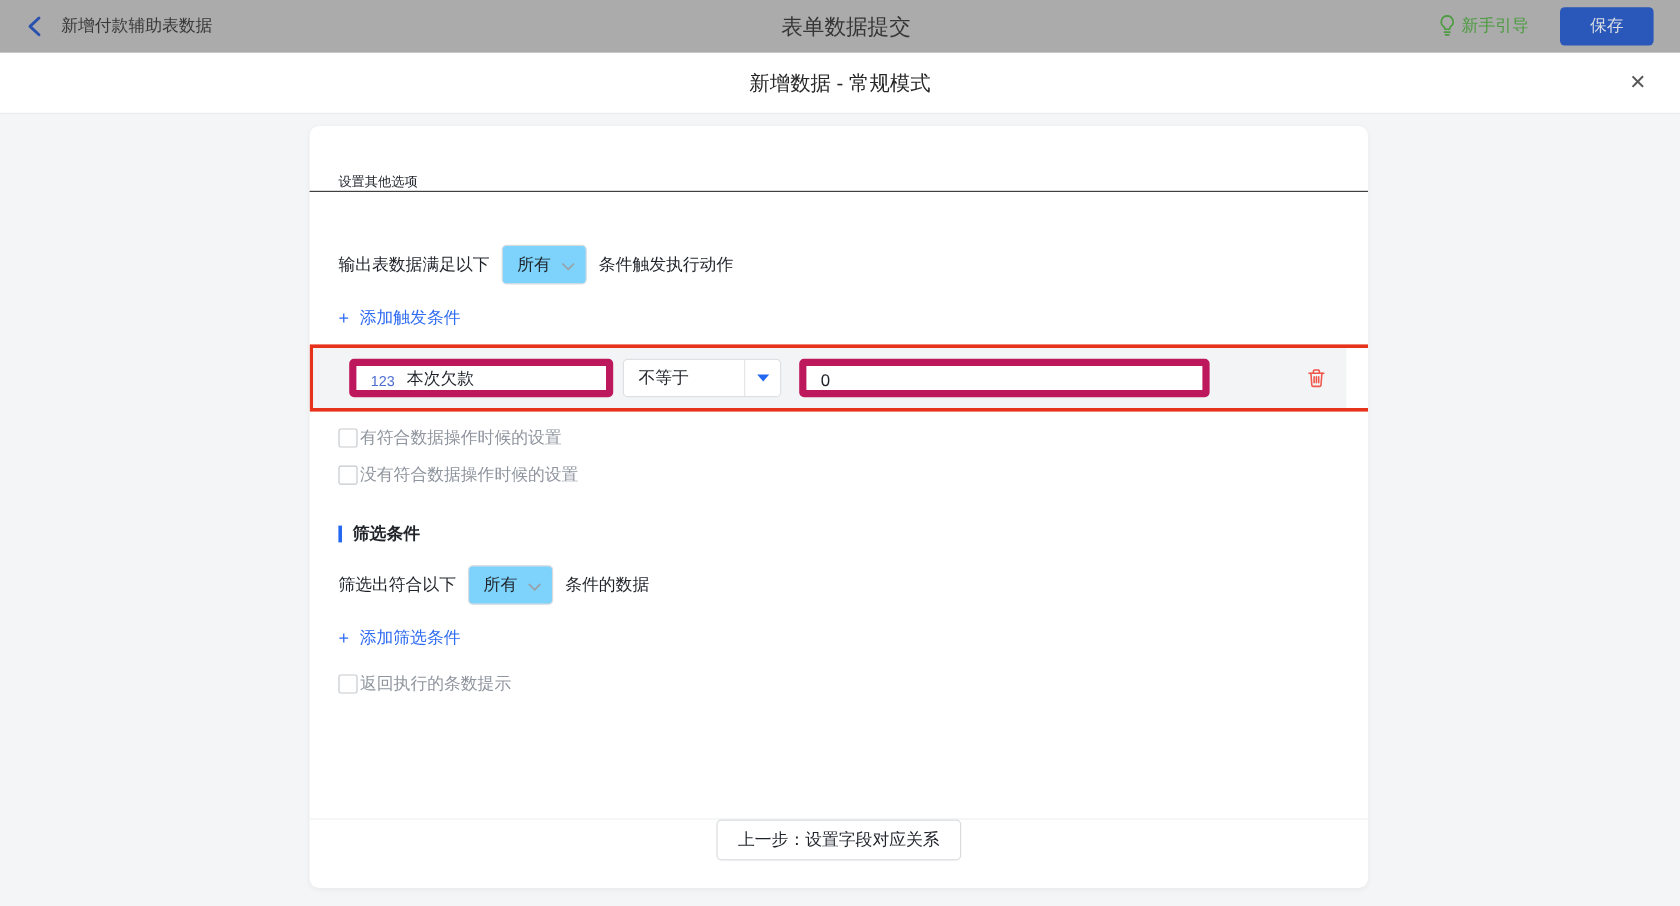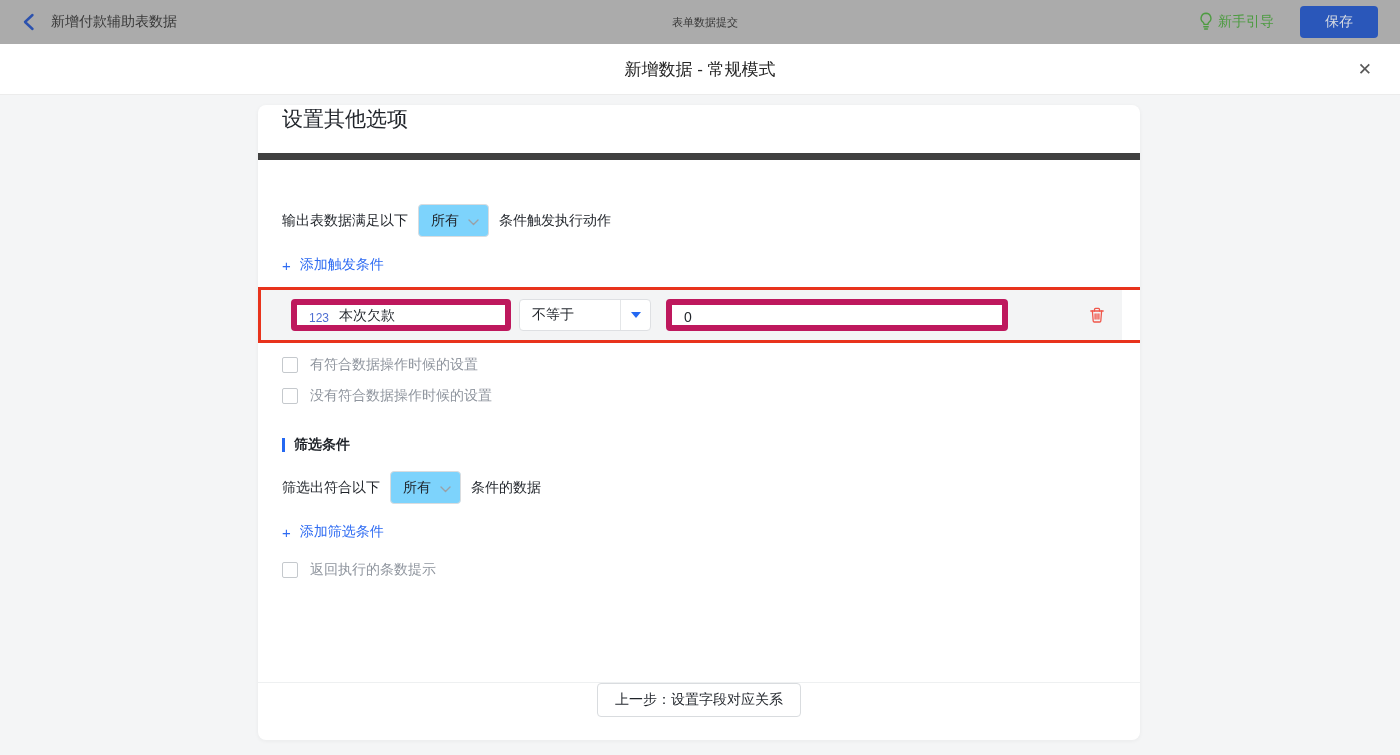--- a/index.html
+++ b/index.html
@@ -15,21 +15,21 @@
   .topbar {
     height:44px; background:#ababab;
     display:flex; align-items:center;
     padding:0 22px; position:relative;
   }
   .back-group { display:flex; align-items:center; gap:16px; cursor:pointer; z-index:1;text-align:center; }
   .back-chevron { display:flex; align-items:center; }
   .back-title { font-size:14px; color:#383838; }
   .topbar-center {
     position:absolute; left:10px; right:0; text-align:center;
-    font-size:11px; color:#363636;
+    font-size:18px; color:#363636;
   }
   .topbar-right { margin-left:auto; display:flex; align-items:center; gap:26px; z-index:1; }
   .guide { display:flex; align-items:center; gap:5px; font-size:14px; color:#4d9b41; cursor:pointer; }
   .save-btn {
     background:#2a57ba; color:#d9dde2; border:none; cursor:pointer;
     font-size:14px; padding:7px 25px; border-radius:4px;
     font-family:inherit;
   }
 
   
@@ -45,23 +45,23 @@
 
   
   .modal-body { height:660px; padding-top:10px; }
   .card {
     width:882px; height:635px; margin-left:258px;
     background:#fff; border-radius:8px;
     box-shadow:0 1px 4px rgba(31,35,41,0.05);
     display:flex; flex-direction:column;
   }
   .card-header {
-    height:55px; flex:none; display:flex; align-items:flex-start;
-    padding:0 24px; border-bottom:7px solid #404040;
-    font-size:21px; color:#1f2329;
+    height:55px; flex:none; display:flex; align-items:flex-end;
+    padding:0 24px; border-bottom:1px solid #404040;
+    font-size:11px; color:#1f2329;
   }
   .card-body { flex:1; padding:27px 24px 0; overflow:hidden; }
 
   .section-title { display:flex; align-items:center; gap:9px; }
   .section-bar { width:3px; height:14px; background:#2468f2; flex:none; }
   .section-label { font-size:14px; font-weight:700; color:#1f2329; }
 
   .cond-line {
     display:flex; align-items:center; gap:10px;
     margin-top:17px; font-size:14px; color:#1f2329;
@@ -106,21 +106,21 @@
   .op-caret { width:30px; border-left:1px solid #e4e6e8; display:flex; align-items:center; justify-content:center; }
   .caret-down {
     width:0; height:0;
     border-left:5px solid transparent; border-right:5px solid transparent;
     border-top:6px solid #2468f2;
   }
   .value-box { width:342px; margin-left:15px; }
   .trash { margin-left:auto; margin-right:16px; cursor:pointer; display:flex; align-items:center; }
 
   .checkbox-row {
-    display:flex; align-items:center; gap:12px;
+    display:flex; align-items:center; gap:2px;
     margin-top:13px; font-size:14px; color:#8f959e;
   }
   .checkbox {
     width:16px; height:16px; background:#fff;
     border:1px solid #c5c9cd; border-radius:2px; cursor:pointer; flex:none;
   }
   .gap-lg { margin-top:31px; }
   .gap-cb { margin-top:20px; }
 
   

